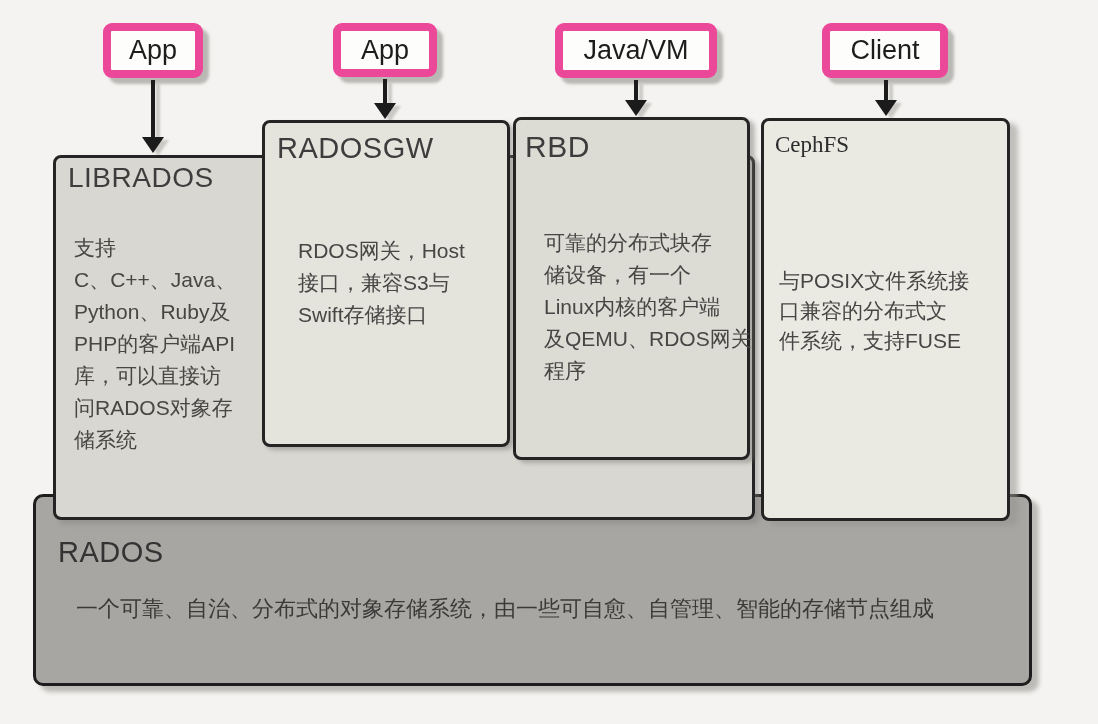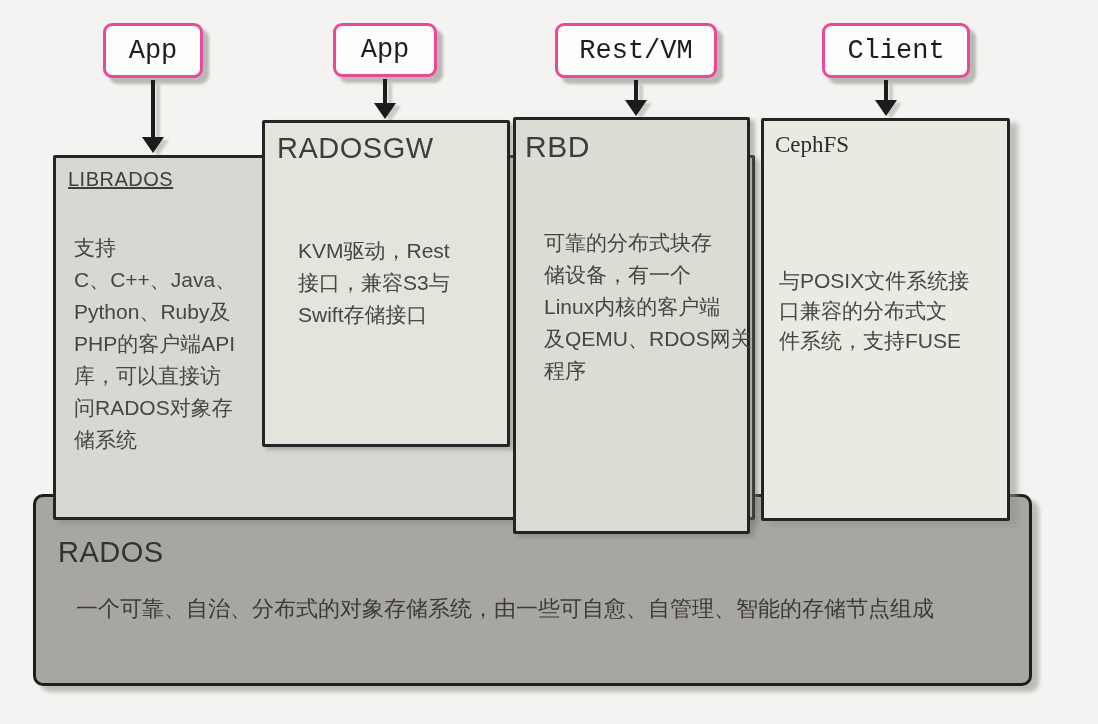--- a/index.html
+++ b/index.html
@@ -7,32 +7,32 @@
     position:relative;
     width:1098px;height:724px;
     background:var(--background,#f4f3f1);
     overflow:hidden;
     font-family:"Liberation Sans","DejaVu Sans",sans-serif;
   }
   
   .top-node{
     position:absolute;
     background:var(--node-fill,#fdfdfc);
-    border:3px solid #ec4899;
+    border:8px solid #ec4899;
     border-radius:9px;
     box-shadow:6px 6px 3px rgba(166,164,160,0.75);
     display:flex;align-items:center;justify-content:center;
-    font-family:Liberation Mono, monospace;
+    font-family:Liberation Sans, sans-serif;
     font-size:27px;color:#1d1d1d;
     box-sizing:border-box;
   }
   #node-app1{left:103px;top:23px;width:100px;height:55px;}
   #node-app2{left:333px;top:23px;width:104px;height:54px;}
   #node-hostvm{left:555px;top:23px;width:162px;height:55px;}
-  #node-client{left:822px;top:23px;width:148px;height:55px;}
+  #node-client{left:822px;top:23px;width:126px;height:55px;}
   
   .arrow{
     position:absolute;width:22px;
     filter:drop-shadow(5px 3px 1px rgba(200,198,194,0.95));
   }
   .arrow .shaft{
     position:absolute;left:50%;transform:translateX(-50%);
     top:0;bottom:13px;width:4px;background:#1b1b1b;
   }
   .arrow .head{
@@ -42,21 +42,21 @@
     border-right:11px solid transparent;
     border-top:16px solid #1b1b1b;
   }
   #arrow1{left:142px;top:80px;height:73px;}
   #arrow2{left:374px;top:79px;height:40px;}
   #arrow3{left:625px;top:80px;height:36px;}
   #arrow4{left:875px;top:80px;height:36px;}
   
   .layer{
     position:absolute;box-sizing:border-box;
-    border:3px solid #242424;border-radius:2px;
+    border:3px solid #242424;border-radius:8px;
   }
   #box-rados{
     left:33px;top:494px;width:999px;height:192px;
     background:var(--rados-fill,#a8a6a3);
     border-radius:10px;border-color:#1d1d1d;
     box-shadow:7px 6px 4px rgba(158,156,152,0.65);
     z-index:1;
   }
   #box-librados{
     left:53px;top:155px;width:702px;height:365px;
@@ -70,30 +70,30 @@
     box-shadow:8px 5px 5px rgba(150,148,144,0.55);
     z-index:2;
   }
   #box-radosgw{
     left:262px;top:120px;width:248px;height:327px;
     background:var(--radosgw-fill,#e4e3dc);
     box-shadow:4px 3px 4px rgba(115,113,109,0.45);
     z-index:3;
   }
   #box-rbd{
-    left:513px;top:117px;width:237px;height:417px;
+    left:513px;top:117px;width:237px;height:343px;
     background:var(--rbd-fill,#dcdbd4);
     box-shadow:5px 3px 4px rgba(115,113,109,0.45);
     z-index:3;
   }
   .layer .title{
     position:absolute;
     color:#3d3d3d;letter-spacing:0.5px;white-space:nowrap;
   }
-  #box-librados .title{left:12px;top:10px;font-size:20px;text-decoration:underline;}
+  #box-librados .title{left:12px;top:4px;font-size:28px;}
   #box-radosgw .title{left:12px;top:9px;font-size:29px;}
   #box-rbd .title{left:9px;top:10px;font-size:30px;}
   #box-cephfs .title{
     left:11px;top:11px;font-size:23px;
     font-family:"Liberation Serif","DejaVu Serif",serif;color:#2c2c2c;
     letter-spacing:0;
   }
   #box-rados .title{left:11px;top:39px;font-size:29px;color:#333333;margin-left:11px;}
   .layer .body{
     position:absolute;
@@ -111,21 +111,21 @@
 
 <div class="canvas">
 
   <div class="top-node" id="node-app1">
     <span>App</span>
   </div>
   <div class="top-node" id="node-app2">
     <span>App</span>
   </div>
   <div class="top-node" id="node-hostvm">
-    <span>Rest/VM</span>
+    <span>Java/VM</span>
   </div>
   <div class="top-node" id="node-client">
     <span>Client</span>
   </div>
 
   <div class="arrow" id="arrow1">
     <div class="shaft"></div>
     <div class="head"></div>
   </div>
   <div class="arrow" id="arrow2">
@@ -159,21 +159,21 @@
 
   <div class="layer" id="box-cephfs">
     <div class="title">CephFS</div>
     <div class="body">与POSIX文件系统接
 口兼容的分布式文
 件系统，支持FUSE</div>
   </div>
 
   <div class="layer" id="box-radosgw">
     <div class="title">RADOSGW</div>
-    <div class="body">KVM驱动，Rest
+    <div class="body">RDOS网关，Host
 接口，兼容S3与
 Swift存储接口</div>
   </div>
 
   <div class="layer" id="box-rbd">
     <div class="title">RBD</div>
     <div class="body">可靠的分布式块存
 储设备，有一个
 Linux内核的客户端
 及QEMU、RDOS网关

